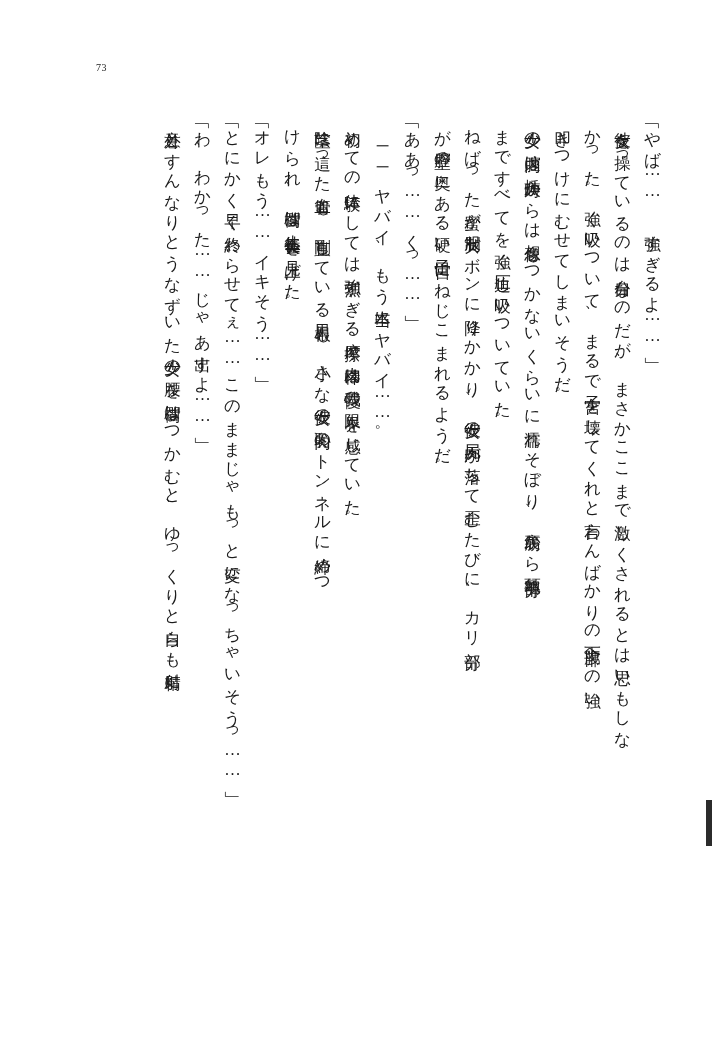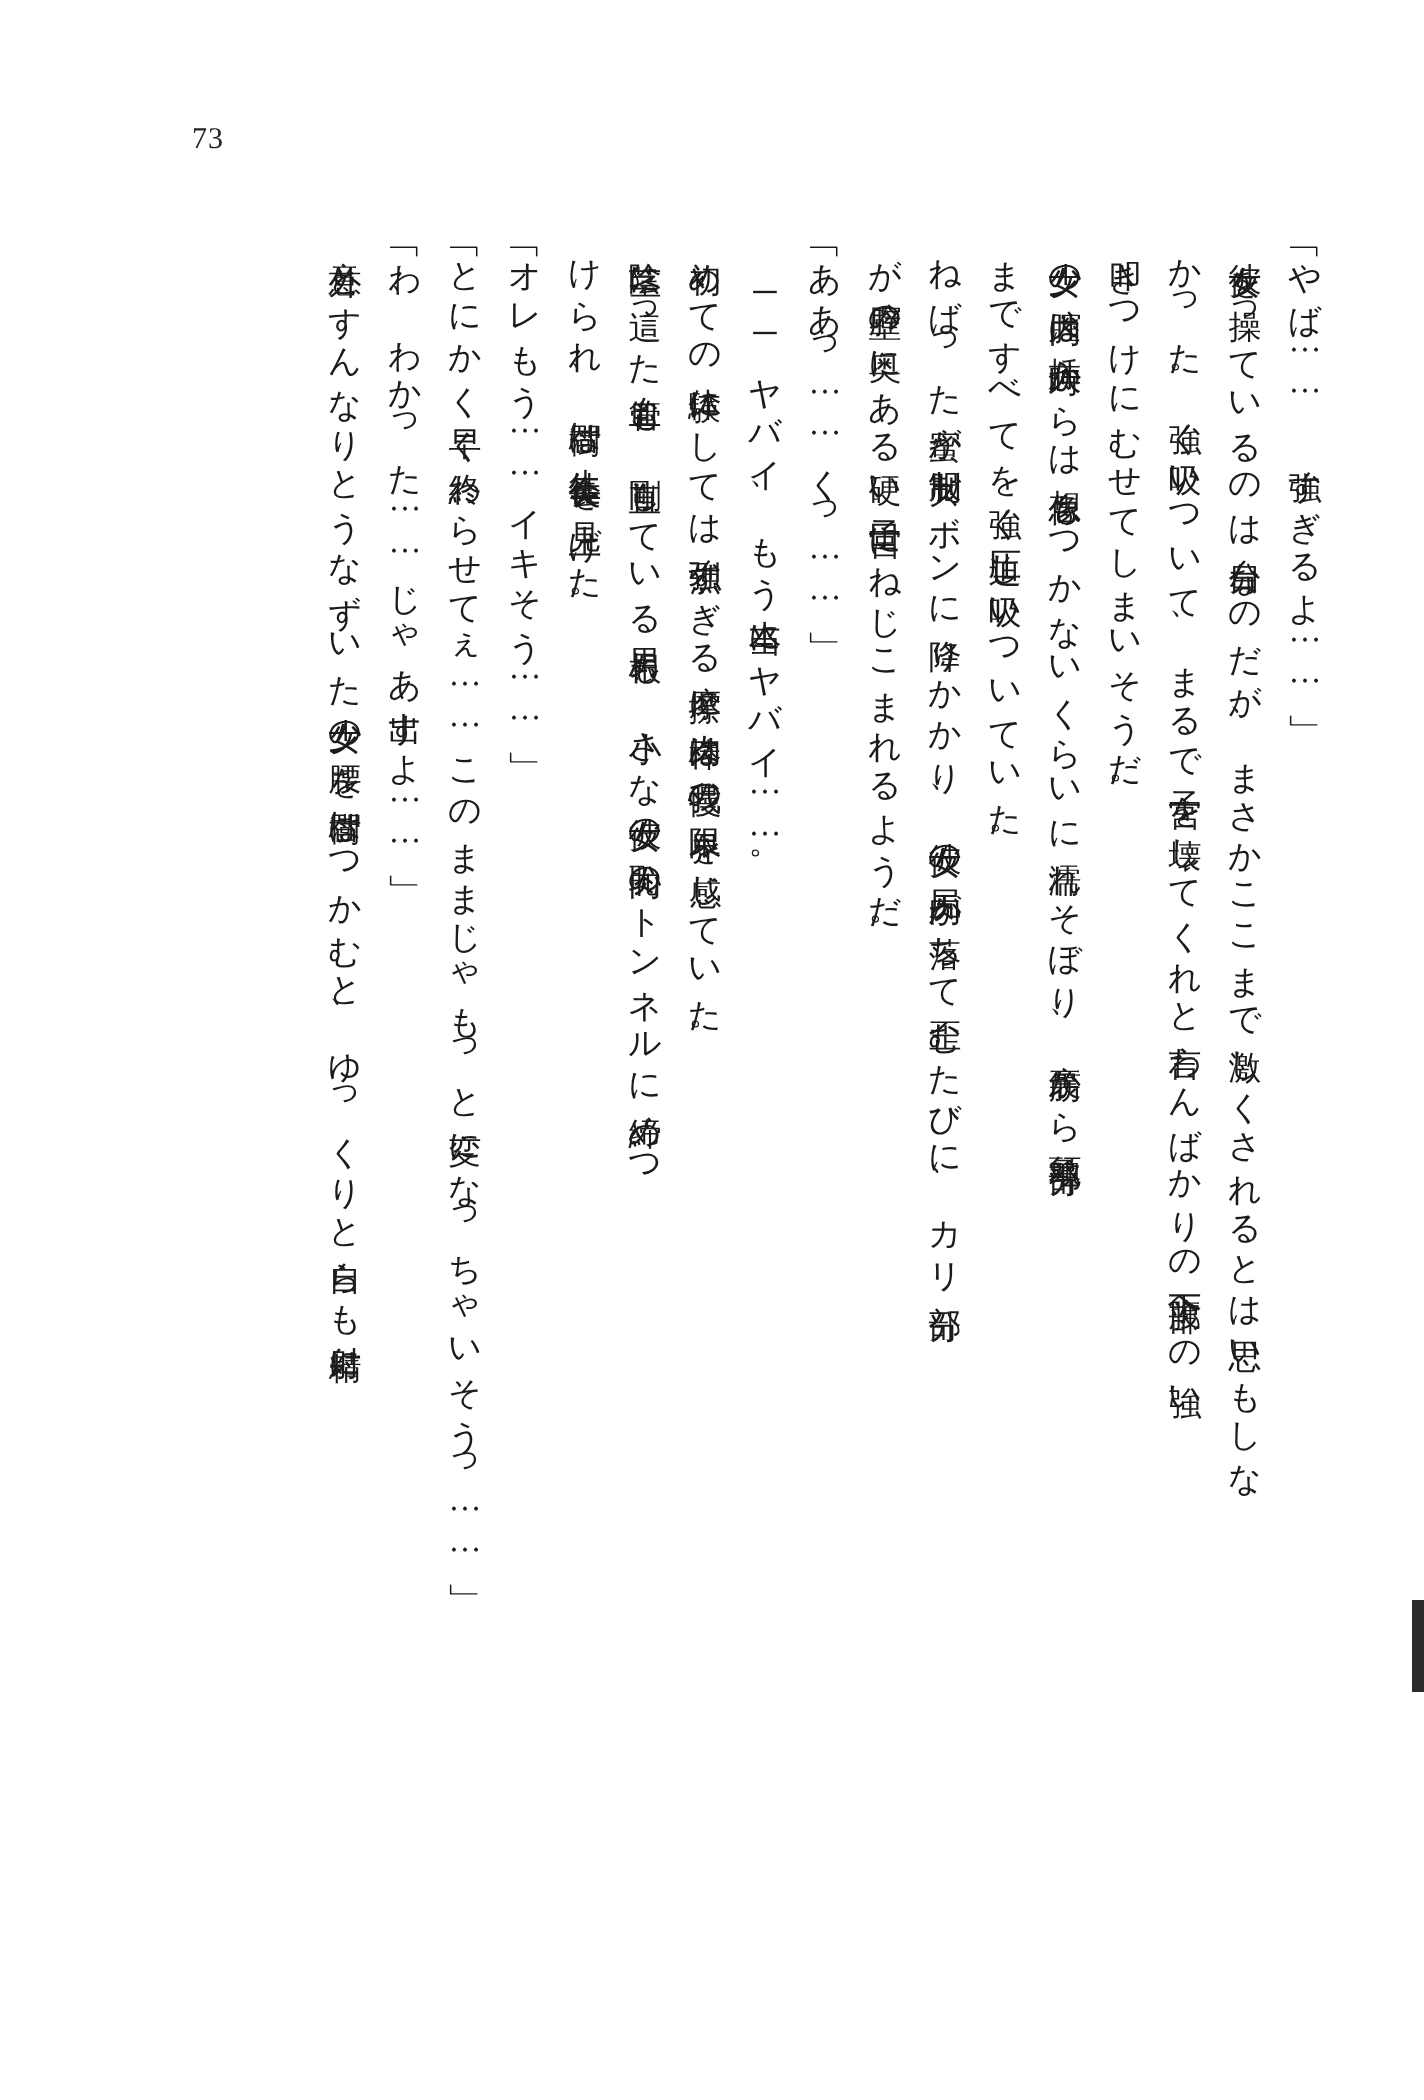--- a/index.html
+++ b/index.html
@@ -13,21 +13,21 @@
     height: 1050px;
     background: #ffffff;
     overflow: hidden;
     font-family: "Liberation Serif", "DejaVu Serif", serif;
     color: #1a1a1a;
   }
   .page-number {
     position: absolute;
     left: 96px;
     top: 62px;
-    font-size: 15px;
+    font-size: 10px;
     letter-spacing: 0.5px;
     color: #222;
     font-family: "Liberation Serif", "DejaVu Serif", serif;
   }
   .text-block {
     position: absolute;
     top: 118px;
     left: 60px;
     right: 52px;
     height: 880px;

